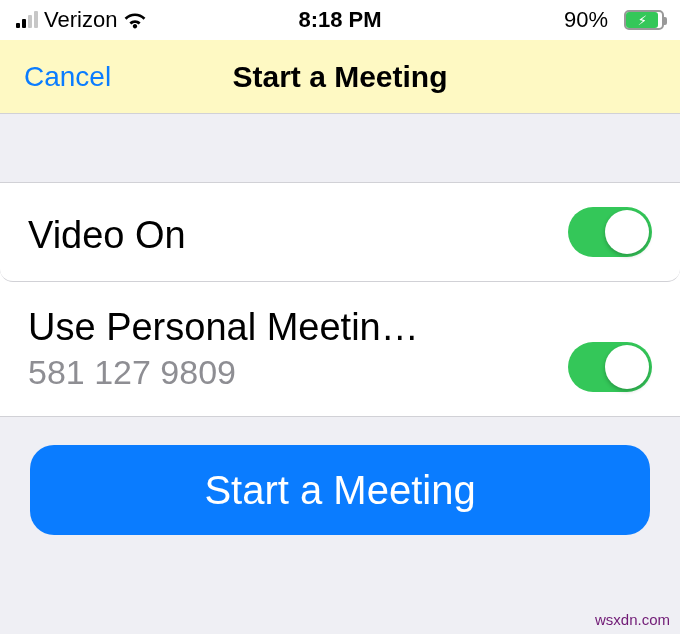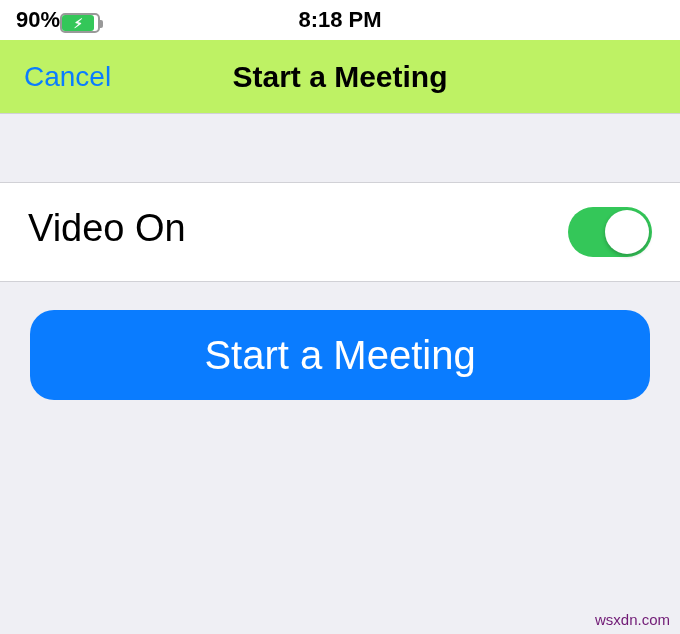--- a/index.html
+++ b/index.html
@@ -16,21 +16,21 @@
       display: flex;
       align-items: center;
       justify-content: space-between;
       padding: 0 16px;
       font-size: 22px;
       font-weight: 500;
       color: #000;
     }
     .status-left { display: flex; align-items: center; gap: 6px; }
     .status-center { position: absolute; left: 50%; transform: translateX(-50%); font-weight: 600; }
-    .status-right { display: flex; align-items: flex-end; gap: 0; font-weight: bold; }
+    .status-right { display: flex; align-items: center; gap: 16px; }
     .signal-bars { display: flex; align-items: flex-end; gap: 2px; height: 16px; }
     .signal-bars span { width: 4px; background: #000; border-radius: 1px; }
     .signal-bars span:nth-child(1){height:5px;}
     .signal-bars span:nth-child(2){height:9px;}
     .signal-bars span:nth-child(3){height:13px;background:#c7c7c7;}
     .signal-bars span:nth-child(4){height:17px;background:#c7c7c7;}
     .wifi-icon svg { display: block; }
     .battery-box {
       width: 40px; height: 20px; border: 2px solid #999; border-radius: 5px;
       position: relative; display: flex; align-items: center;
@@ -40,21 +40,21 @@
       background: #999; border-radius: 0 2px 2px 0;
     }
     .battery-fill {
       height: 100%; width: 90%; background: #34c759; border-radius: 3px;
       display:flex; align-items:center; justify-content:center;
     }
     .battery-bolt { color:#fff; font-size:13px; }
 
     .nav-bar {
       height: 74px;
-      background: #bef264;
+      background: #fef9c3;
       border-bottom: 1px solid #d1d1d6;
       display: flex;
       align-items: center;
       padding: 0 24px;
       position: relative;
     }
     .nav-cancel {
       color: #0a7cff;
       font-size: 28px;
       background: none; border: none; cursor: pointer;
@@ -62,21 +62,21 @@
     }
     .nav-title {
       position: absolute; left: 50%; transform: translateX(-50%);
       font-size: 30px; font-weight: 600; color: #000;
     }
 
     .gap { height: 68px; }
 
     .list { background: #fff; border-top:1px solid #d1d1d6; border-bottom:1px solid #d1d1d6; }
     .row {
-      display: flex; align-items: flex-start; justify-content: space-between;
+      display: flex; align-items: flex-end; justify-content: space-between;
       padding: 24px 28px;
       border-bottom: 1px solid #d1d1d6;
       border-radius: 13px;
     }
     .row:last-child { border-bottom: none; }
     .row-text-wrap { flex:1; min-width:0; padding-right:16px; }
     .row-label {
       font-size: 38px; color: #000; font-weight:400;
       white-space: nowrap; overflow:hidden; text-overflow:ellipsis;
     }
@@ -102,20 +102,34 @@
     }
 
     .attribution {
       position: absolute; bottom: 6px; right: 10px; font-size: 15px; color: #701a75;
     }
   </style>
 </head>
 <body>
 
 <div class="status-bar">
+  <div class="status-left">
+    <div class="signal-bars">
+      <span></span>
+        <span></span>
+        <span></span>
+        <span></span>
+    </div>
+    <span>Verizon</span>
+    <span class="wifi-icon">
+      <svg width="24" height="18" viewBox="0 0 24 18">
+          <path d="M12 17.5c1.2 0 2.2-1 2.2-2.2S13.2 13 12 13s-2.2 1-2.2 2.2 1 2.3 2.2 2.3zm-5.6-5.9l1.9 1.9c1-1 2.3-1.6 3.7-1.6s2.7.6 3.7 1.6l1.9-1.9C15.9 10 14 9.2 12 9.2s-3.9.8-5.6 2.4zM1.6 6.8l1.9 1.9C5.8 6.4 8.8 5.1 12 5.1s6.2 1.3 8.5 3.6l1.9-1.9C19.5 3.9 15.9 2.4 12 2.4S4.5 3.9 1.6 6.8z" fill="#000"></path>
+        </svg>
+    </span>
+  </div>
   <div class="status-center">8:18 PM</div>
   <div class="status-right">
     <span>90%</span>
     <div class="battery-box">
       <div class="battery-fill">
           <span class="battery-bolt">⚡︎</span>
         </div>
     </div>
   </div>
 </div>
@@ -131,20 +145,29 @@
 
   <div class="row">
     <div class="row-text-wrap">
       <div class="row-label">Video On</div>
     </div>
     <div class="toggle">
       <div class="toggle-knob"></div>
     </div>
   </div>
 
+  <div class="row">
+    <div class="row-text-wrap">
+      <div class="row-label">Use Personal Meetin…</div>
+      <div class="row-sub">581 127 9809</div>
+    </div>
+    <div class="toggle">
+      <div class="toggle-knob"></div>
+    </div>
+  </div>
 
 </div>
 
 <div class="action-area">
   <button class="primary-btn">Start a Meeting</button>
 </div>
 
 <div class="attribution">wsxdn.com</div>
 
 </body></html>

